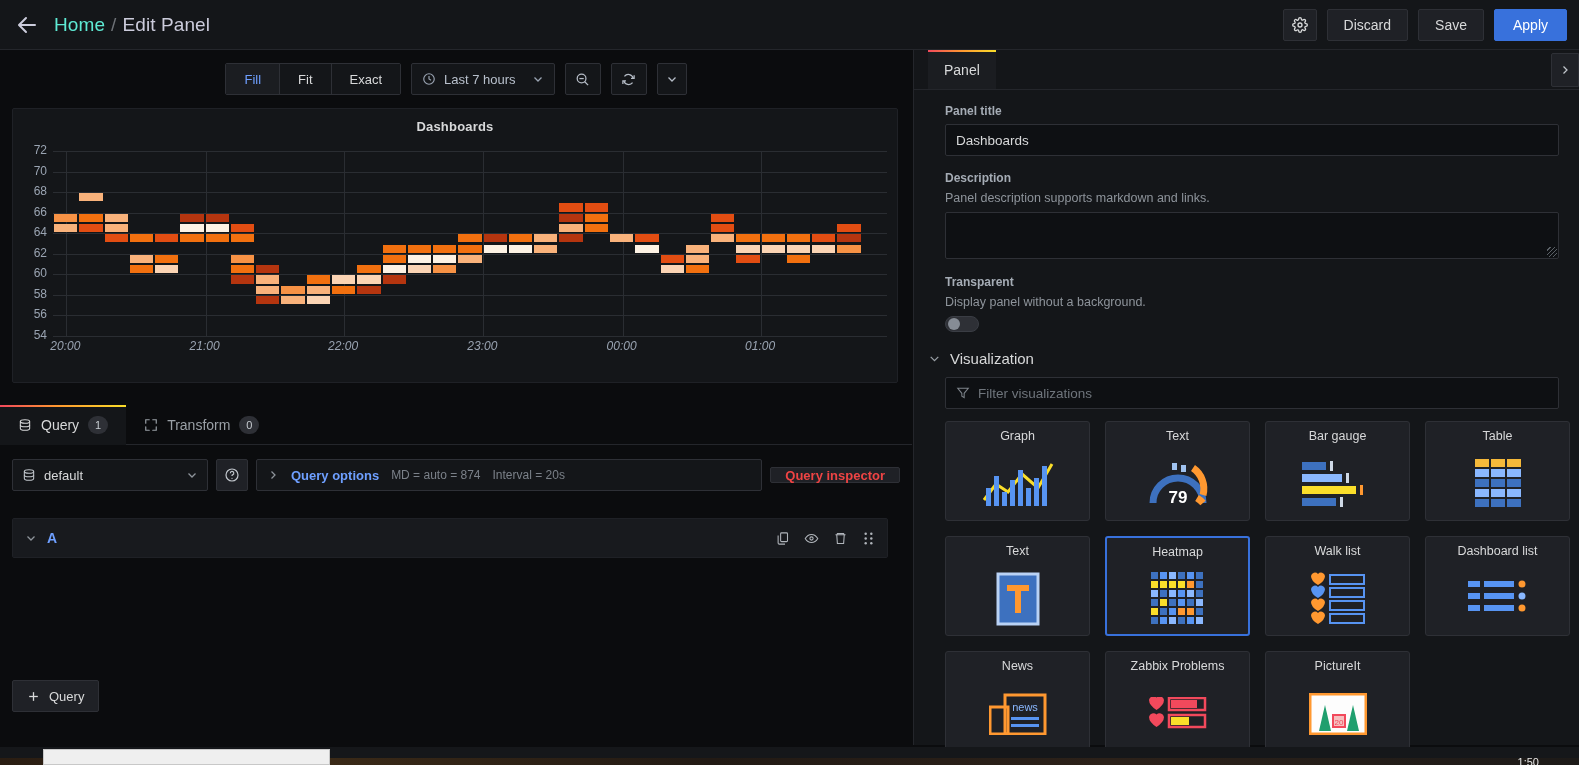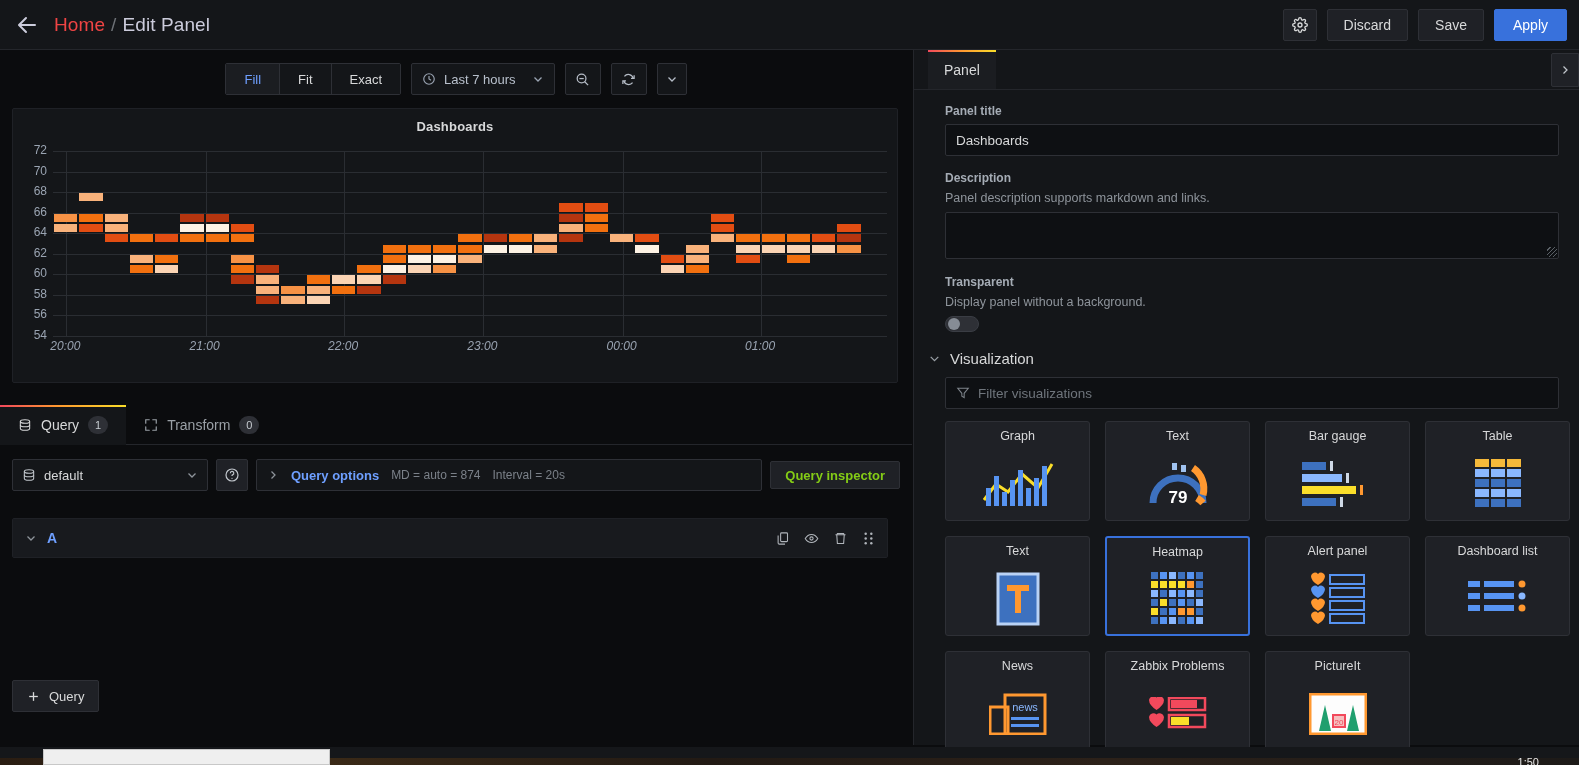--- a/index.html
+++ b/index.html
@@ -16,21 +16,21 @@
     position: absolute; left: 0; top: 0; width: 1579px; height: 50px;
     background: #141619; border-bottom: 1px solid #24262b;
     display: flex; align-items: center;
   }
   .back-btn {
     width: 54px; height: 50px; display: flex; align-items: center; justify-content: center;
     cursor: pointer;
   }
   .back-btn svg { stroke: #ccccdc; }
   .crumbs { font-size: 19px; display: flex; align-items: center; gap: 6px; letter-spacing: .1px; }
-  .crumb-home { color: #ef4444; cursor: pointer; }
+  .crumb-home { color: #5eead4; cursor: pointer; }
   .crumb-sep { color: #6e7277; }
   .crumb-cur { color: #ccccdc; }
   .topnav-right {
     margin-left: auto; display: flex; align-items: center; gap: 10px;
     padding-right: 12px; height: 50px;
   }
   .icon-btn {
     width: 34px; height: 32px; background: #1f2126; border: 1px solid #2e3036;
     border-radius: 2px; display: flex; align-items: center; justify-content: center;
     cursor: pointer;
@@ -114,22 +114,22 @@
   }
   .ds-select .caret { margin-left: auto; }
   .help-btn { width: 32px; height: 32px; background: #1f2126; border: 1px solid #2e3036; border-radius: 2px; display: flex; align-items: center; justify-content: center; cursor: pointer; }
   .qopt-bar {
     flex: 1; height: 32px; background: #141619; border: 1px solid #2e3036; border-radius: 2px;
     display: flex; align-items: center; gap: 12px; padding: 0 10px;
   }
   .qopt-title { color: #6e9fff; font-size: 13px; font-weight: 600; cursor: pointer; }
   .qopt-meta { color: #7b8189; font-size: 12px; }
   .qinspect {
-    height: 28px; padding: 0 14px; background: #1f2126; border: 1px solid #2e3036; border-radius: 2px;
-    display: flex; align-items: center; font-size: 13px; font-weight: 600; color: #84cc16; cursor: pointer;
+    height: 16px; padding: 0 14px; background: #1f2126; border: 1px solid #2e3036; border-radius: 2px;
+    display: flex; align-items: center; font-size: 13px; font-weight: 600; color: #ef4444; cursor: pointer;
   }
 
   
   .qeditor { position: absolute; left: 12px; top: 468px; width: 876px; background: #141619; border: 1px solid #1f2126; border-radius: 2px; }
   .qe-head { height: 38px; display: flex; align-items: center; padding: 0 12px; gap: 10px; background: #181a1e; }
   .qe-letter { color: #6e9fff; font-size: 14px; font-weight: 600; }
   .qe-icons { margin-left: auto; display: flex; align-items: center; gap: 14px; }
   .qe-body { padding: 10px 12px 14px 12px; display: flex; align-items: stretch; }
   .qe-label {
     width: 94px; background: #1f2126; border: 1px solid #2e3036; border-right: none;
@@ -706,21 +706,21 @@
               <rect x="0" y="45" width="7" height="7" fill="#3d71bf"></rect>
               <rect x="9" y="45" width="7" height="7" fill="#5794f2"></rect>
               <rect x="18" y="45" width="7" height="7" fill="#8ab8ff"></rect>
               <rect x="27" y="45" width="7" height="7" fill="#3d71bf"></rect>
               <rect x="36" y="45" width="7" height="7" fill="#5794f2"></rect>
               <rect x="45" y="45" width="7" height="7" fill="#8ab8ff"></rect>
             </svg>
           </div>
         </div>
         <div class="vizcard">
-          <div class="vname">Alert panel</div>
+          <div class="vname">Walk list</div>
           <div class="vizart">
             <svg width="60" height="54" viewBox="0 0 60 54">
               <path d="M3 4 a4 4 0 0 1 7 -2 a4 4 0 0 1 7 2 q0 5 -7 9 q-7 -4 -7 -9z" fill="#ff9830"></path>
               <rect x="22" y="3" width="34" height="9" fill="none" stroke="#5794f2" stroke-width="2"></rect>
               <path d="M3 17 a4 4 0 0 1 7 -2 a4 4 0 0 1 7 2 q0 5 -7 9 q-7 -4 -7 -9z" fill="#5794f2"></path>
               <rect x="22" y="16" width="34" height="9" fill="none" stroke="#5794f2" stroke-width="2"></rect>
               <path d="M3 30 a4 4 0 0 1 7 -2 a4 4 0 0 1 7 2 q0 5 -7 9 q-7 -4 -7 -9z" fill="#ff9830"></path>
               <rect x="22" y="29" width="34" height="9" fill="none" stroke="#5794f2" stroke-width="2"></rect>
               <path d="M3 43 a4 4 0 0 1 7 -2 a4 4 0 0 1 7 2 q0 5 -7 9 q-7 -4 -7 -9z" fill="#ff9830"></path>
               <rect x="22" y="42" width="34" height="9" fill="none" stroke="#5794f2" stroke-width="2"></rect>

